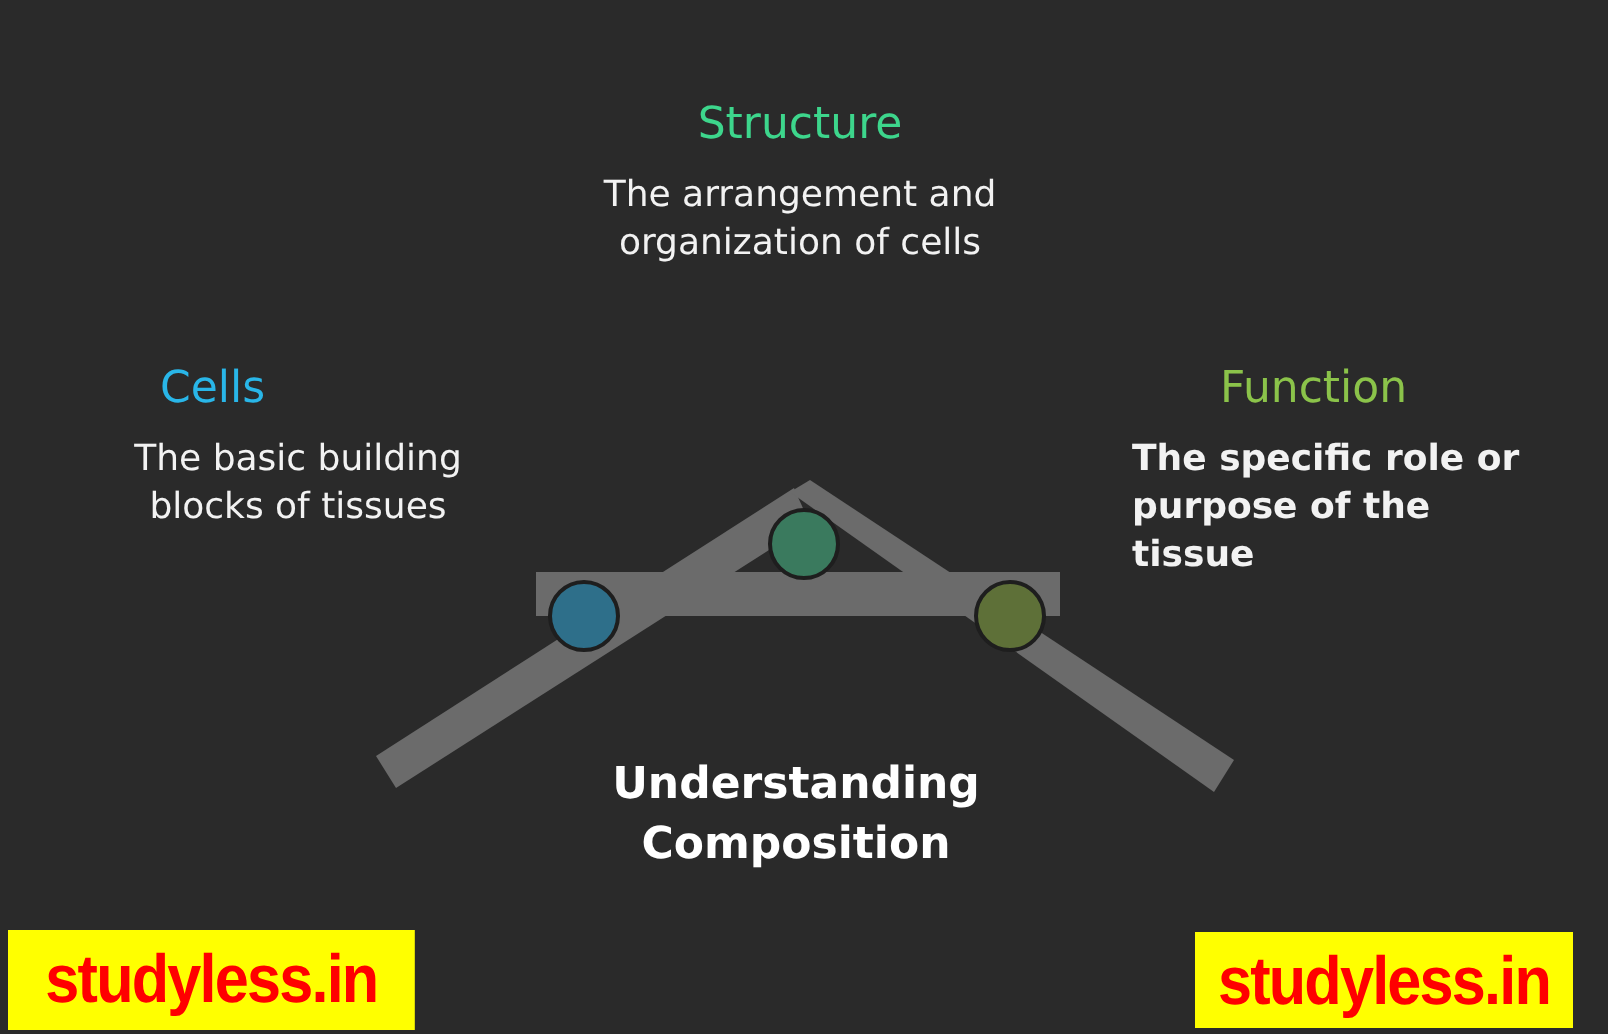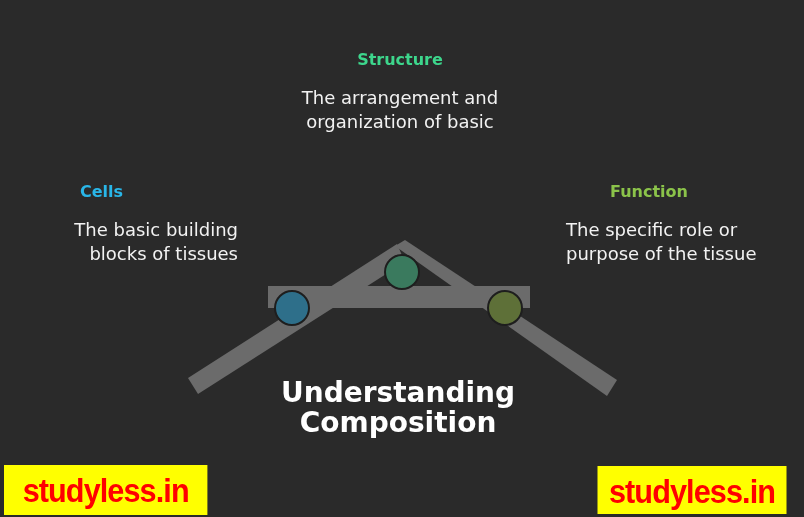--- a/index.html
+++ b/index.html
@@ -1,44 +1,44 @@
 <!DOCTYPE html>
 <html><head>
 <meta charset="utf-8">
 <style>
   html,body{margin:0;padding:0;}
   body{width:804px;height:517px;background:#2a2a2a;position:relative;overflow:hidden;font-family:"DejaVu Sans",sans-serif;}
-  .title{position:absolute;font-weight:bold;font-size:16px;}
+  .title{position:absolute;font-weight:normal;font-size:22px;}
   .desc{position:absolute;color:#f2f2f2;font-size:18px;line-height:24px;}
   #structure-title{left:300px;width:200px;top:50px;text-align:center;color:#3dd68c;}
   #structure-desc{left:300px;width:200px;top:86px;text-align:center;}
   #cells-title{left:80px;width:158px;top:182px;color:#29b6e8;}
-  #cells-desc{left:60px;width:178px;top:218px;text-align:right;}
+  #cells-desc{left:60px;width:178px;top:218px;text-align:center;}
   #function-title{left:566px;width:200px;top:182px;text-align:left;color:#8bc34a;margin-left:44px;}
-  #function-desc{left:566px;width:200px;top:218px;text-align:left;}
-  #main-title{position:absolute;left:270px;width:256px;top:378px;text-align:center;color:#ffffff;font-weight:bold;font-size:28px;line-height:30px;}
+  #function-desc{left:566px;width:200px;top:218px;text-align:left;font-weight:bold;}
+  #main-title{position:absolute;left:270px;width:256px;top:378px;text-align:center;color:#ffffff;font-weight:bold;font-size:22px;line-height:30px;}
   svg{position:absolute;left:0;top:0;}
   .badge{position:absolute;background:#ffff00;color:#ff0000;font-family:"Liberation Sans",sans-serif;font-weight:bold;font-size:34px;line-height:50px;text-align:center;letter-spacing:-1px;transform:scaleX(0.9);}
   #badge-left{left:4px;top:465px;width:226px;height:50px;transform-origin:left;}
   #badge-right{left:587px;top:466px;width:210px;height:48px;}
 </style>
 </head>
 <body>
 
 <svg width="804" height="517">
   <polygon points="188,378 198,394 405,262 397,244" fill="#6b6b6b"></polygon>
   <polygon points="395,246 405,240 617,380 607,396" fill="#6b6b6b"></polygon>
   <rect x="268" y="286" width="262" height="22" fill="#6b6b6b"></rect>
   <circle cx="292" cy="308" r="17" fill="#2e6f8a" stroke="#1e1e1e" stroke-width="2"></circle>
   <circle cx="402" cy="272" r="17" fill="#3a7a5e" stroke="#1e1e1e" stroke-width="2"></circle>
   <circle cx="505" cy="308" r="17" fill="#5e7038" stroke="#1e1e1e" stroke-width="2"></circle>
 </svg>
 
 <div id="structure-title" class="title">Structure</div>
-<div id="structure-desc" class="desc">The arrangement and organization of basic</div>
+<div id="structure-desc" class="desc">The arrangement and organization of cells</div>
 
 <div id="cells-title" class="title">Cells</div>
 <div id="cells-desc" class="desc">The basic building blocks of tissues</div>
 
 <div id="function-title" class="title">Function</div>
 <div id="function-desc" class="desc">The specific role or purpose of the tissue</div>
 
 <div id="main-title">
   <div>Understanding</div>
   <div>Composition</div>

